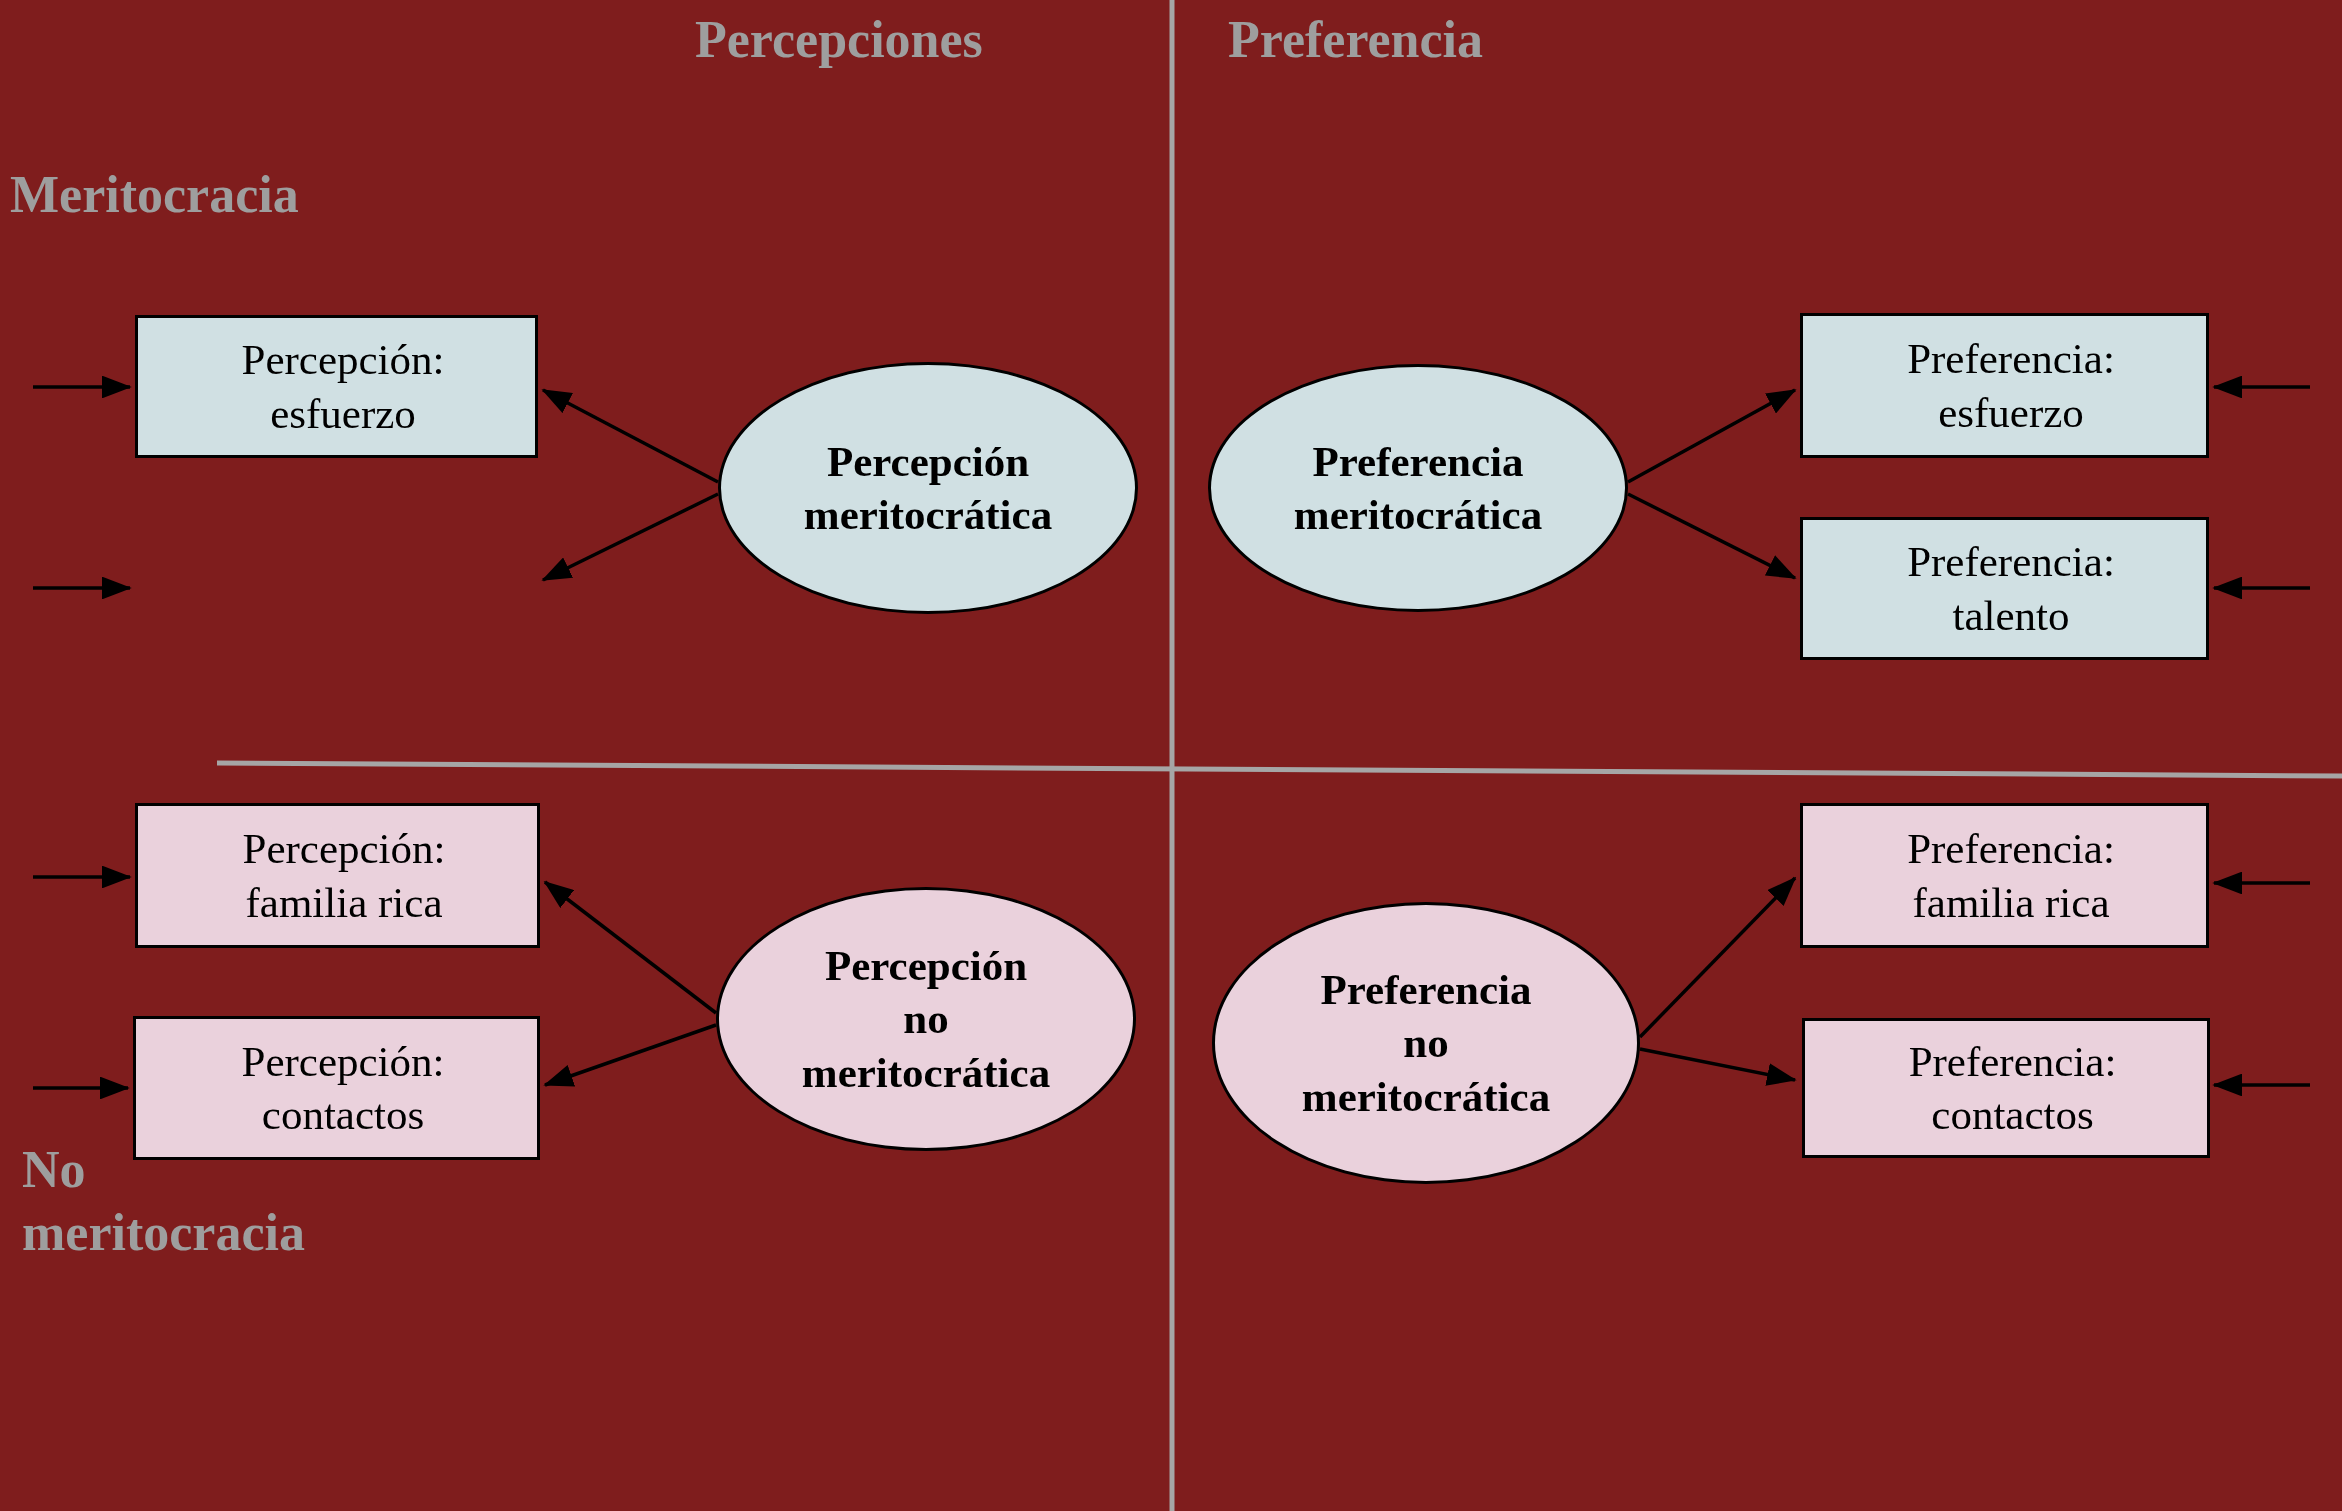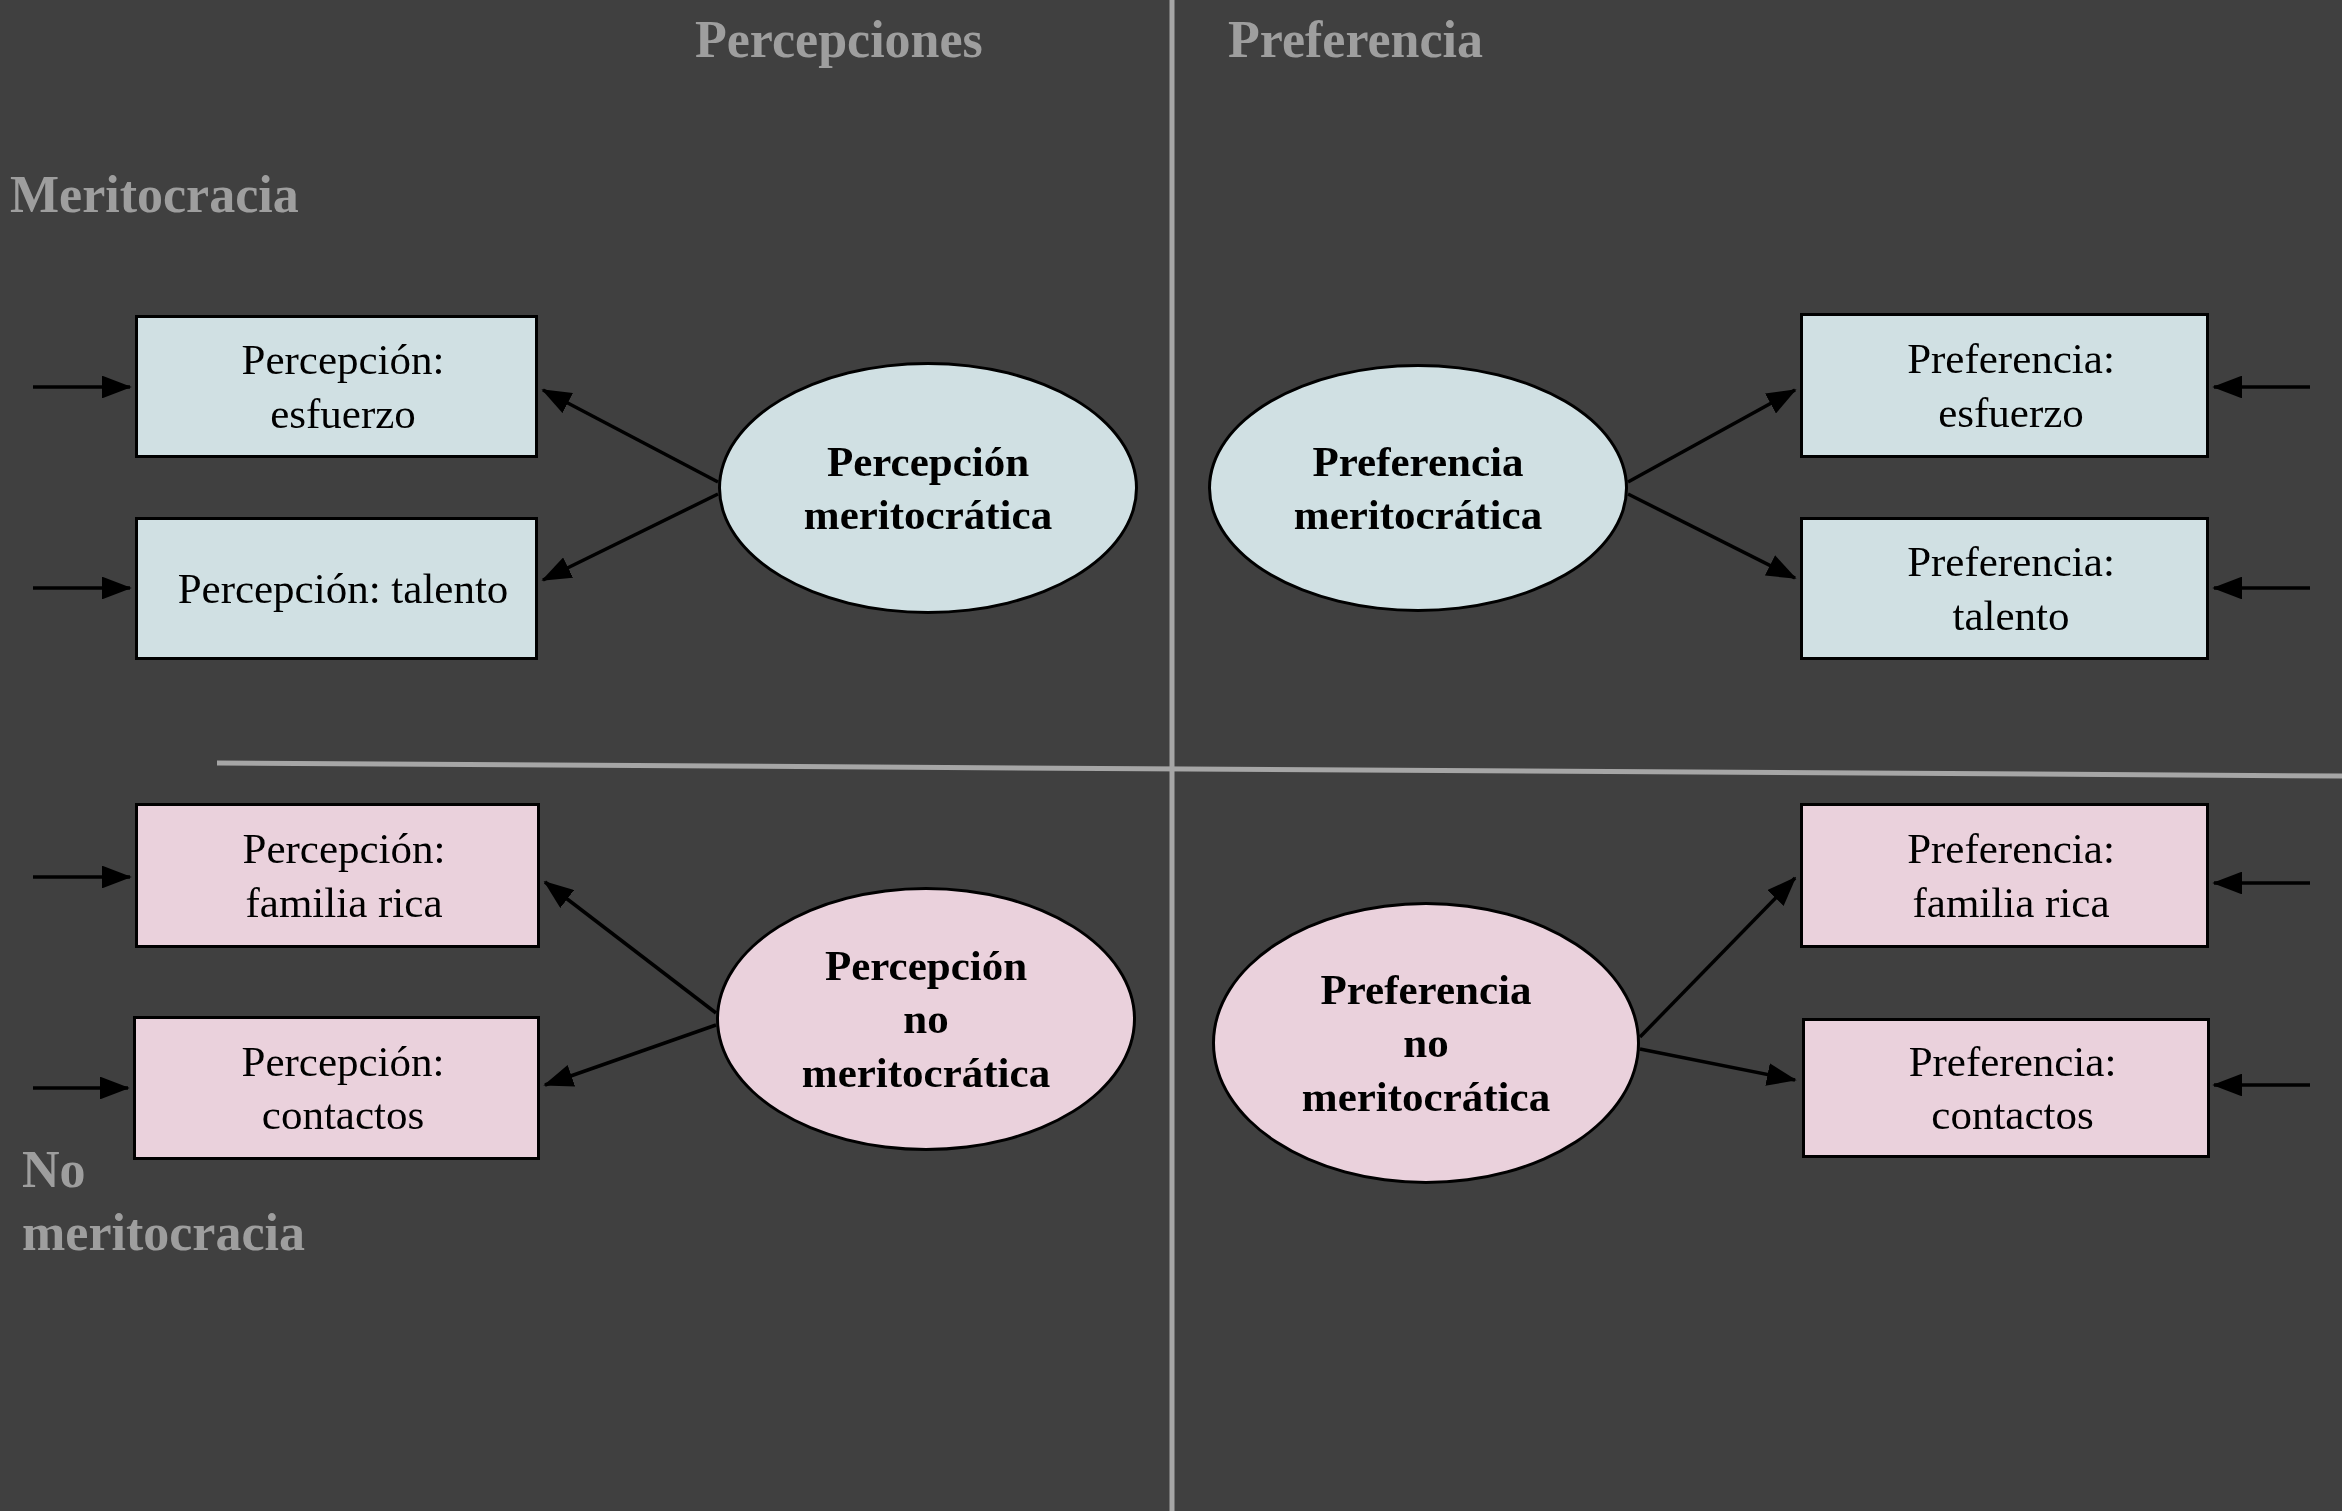--- a/index.html
+++ b/index.html
@@ -1,19 +1,19 @@
 <!DOCTYPE html>
 <html><head>
 <meta charset="utf-8">
 <style>
   html,body{margin:0;padding:0;background:#ffffff;}
   #canvas{
     position:relative;
     width:2342px;height:1511px;
-    background:#404040;
+    background:#7f1d1d;
     font-family:"Liberation Serif","DejaVu Serif",serif;
     overflow:hidden;
   }
   #wires{position:absolute;left:0;top:0;width:2342px;height:1511px;}
   .qlabel{
     position:absolute;
     font-size:52px;font-weight:bold;color:#9e9e9e;
     line-height:1.22;white-space:nowrap;
   }
   .node{
@@ -75,23 +75,20 @@
   <div class="qlabel" style="left:10px;top:163px;">Meritocracia</div>
   <div class="qlabel" style="left:22px;top:1138px;">
     <div>No</div>
     <div>meritocracia</div>
   </div>
 
   <div class="node rectnode fill-merit" style="left:135px;top:315px;width:403px;height:143px;">
     <div class="line">Percepción:</div>
     <div class="line">esfuerzo</div>
   </div>
-  <div class="node rectnode fill-merit" style="left:135px;top:517px;width:403px;height:143px;">
-    <div class="line">Percepción: talento</div>
-  </div>
   <div class="node ellipsenode fill-merit" style="left:718px;top:362px;width:420px;height:252px;">
     <div class="line">Percepción</div>
     <div class="line">meritocrática</div>
   </div>
 
   <div class="node ellipsenode fill-merit" style="left:1208px;top:364px;width:420px;height:248px;">
     <div class="line">Preferencia</div>
     <div class="line">meritocrática</div>
   </div>
   <div class="node rectnode fill-merit" style="left:1800px;top:313px;width:409px;height:145px;">

